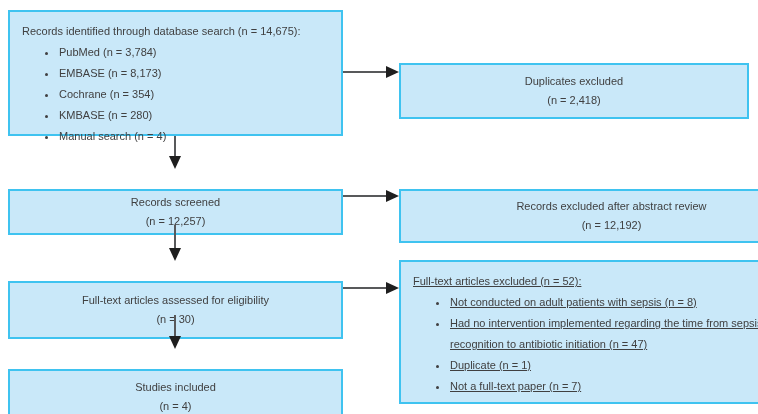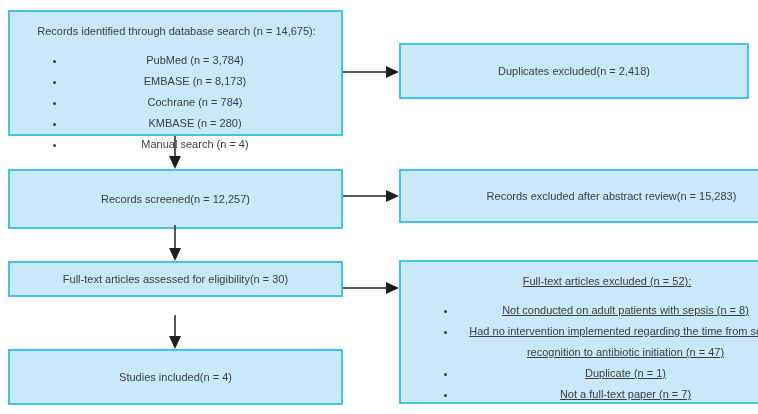--- a/index.html
+++ b/index.html
@@ -17,34 +17,35 @@
   }
   .box {
     position: absolute;
     background: #c9e8f9;
     border: 2px solid #3fc3f0;
     font-size: 11px;
     color: #404041;
   }
   .center-box {
     display: flex;
+    flex-direction: column;
     justify-content: center;
     align-items: center;
     text-align: center;
     line-height: 19px;
+    margin-top: 20px;
   }
   .list-box {
     padding: 9px 10px 6px 12px;
     line-height: 21px;
-    text-align: center;
   }
   .list-box .box-title { display: block; }
   .list-box ul {
     list-style: disc;
-    margin: 8px;
+    margin: 0;
     padding-left: 36px;
   }
   .list-box li { padding-left: 1px; }
   
   .hline {
     position: absolute;
     height: 2px;
     background: #58595b;
   }
   .vline {
@@ -63,55 +64,55 @@
     position: absolute;
     width: 0; height: 0;
     border-left: 6px solid transparent;
     border-right: 6px solid transparent;
     border-top: 13px solid #1f1f1f;
   }
 
   
   #box-identification   { left: 8px;   top: 10px;  width: 335px; height: 126px; }
   #box-duplicates       { left: 399px; top: 43px;  width: 350px; height: 56px; }
-  #box-screened         { left: 8px;   top: 169px; width: 335px; height: 60px; }
+  #box-screened         { left: 8px;   top: 169px; width: 335px; height: 46px; }
   #box-abstract-excl    { left: 399px; top: 169px; width: 394px; height: 54px; padding-left: 31px; }
-  #box-fulltext-assess  { left: 8px;   top: 261px; width: 335px; height: 36px; }
+  #box-fulltext-assess  { left: 8px;   top: 261px; width: 335px; height: 58px; }
   #box-fulltext-excl    { left: 399px; top: 260px; width: 414px; height: 144px; text-decoration: underline; }
   #box-included         { left: 8px;   top: 349px; width: 335px; height: 56px; }
 </style>
 </head>
 <body>
 
 <div class="canvas">
 
   <div class="box list-box" id="box-identification">
     <span class="box-title">Records identified through database search (n = 14,675):</span>
     <ul>
       <li>PubMed (n = 3,784)</li>
       <li>EMBASE (n = 8,173)</li>
-      <li>Cochrane (n = 784)</li>
+      <li>Cochrane (n = 354)</li>
       <li>KMBASE (n = 280)</li>
       <li>Manual search (n = 4)</li>
     </ul>
   </div>
 
   <div class="box center-box" id="box-duplicates">
     <span>Duplicates excluded</span>
     <span>(n = 2,418)</span>
   </div>
 
   <div class="box center-box" id="box-screened">
     <span>Records screened</span>
     <span>(n = 12,257)</span>
   </div>
 
   <div class="box center-box" id="box-abstract-excl">
     <span>Records excluded after abstract review</span>
-    <span>(n = 15,283)</span>
+    <span>(n = 12,192)</span>
   </div>
 
   <div class="box center-box" id="box-fulltext-assess">
     <span>Full-text articles assessed for eligibility</span>
     <span>(n = 30)</span>
   </div>
 
   <div class="box list-box" id="box-fulltext-excl">
     <span class="box-title">Full-text articles excluded (n = 52):</span>
     <ul>

